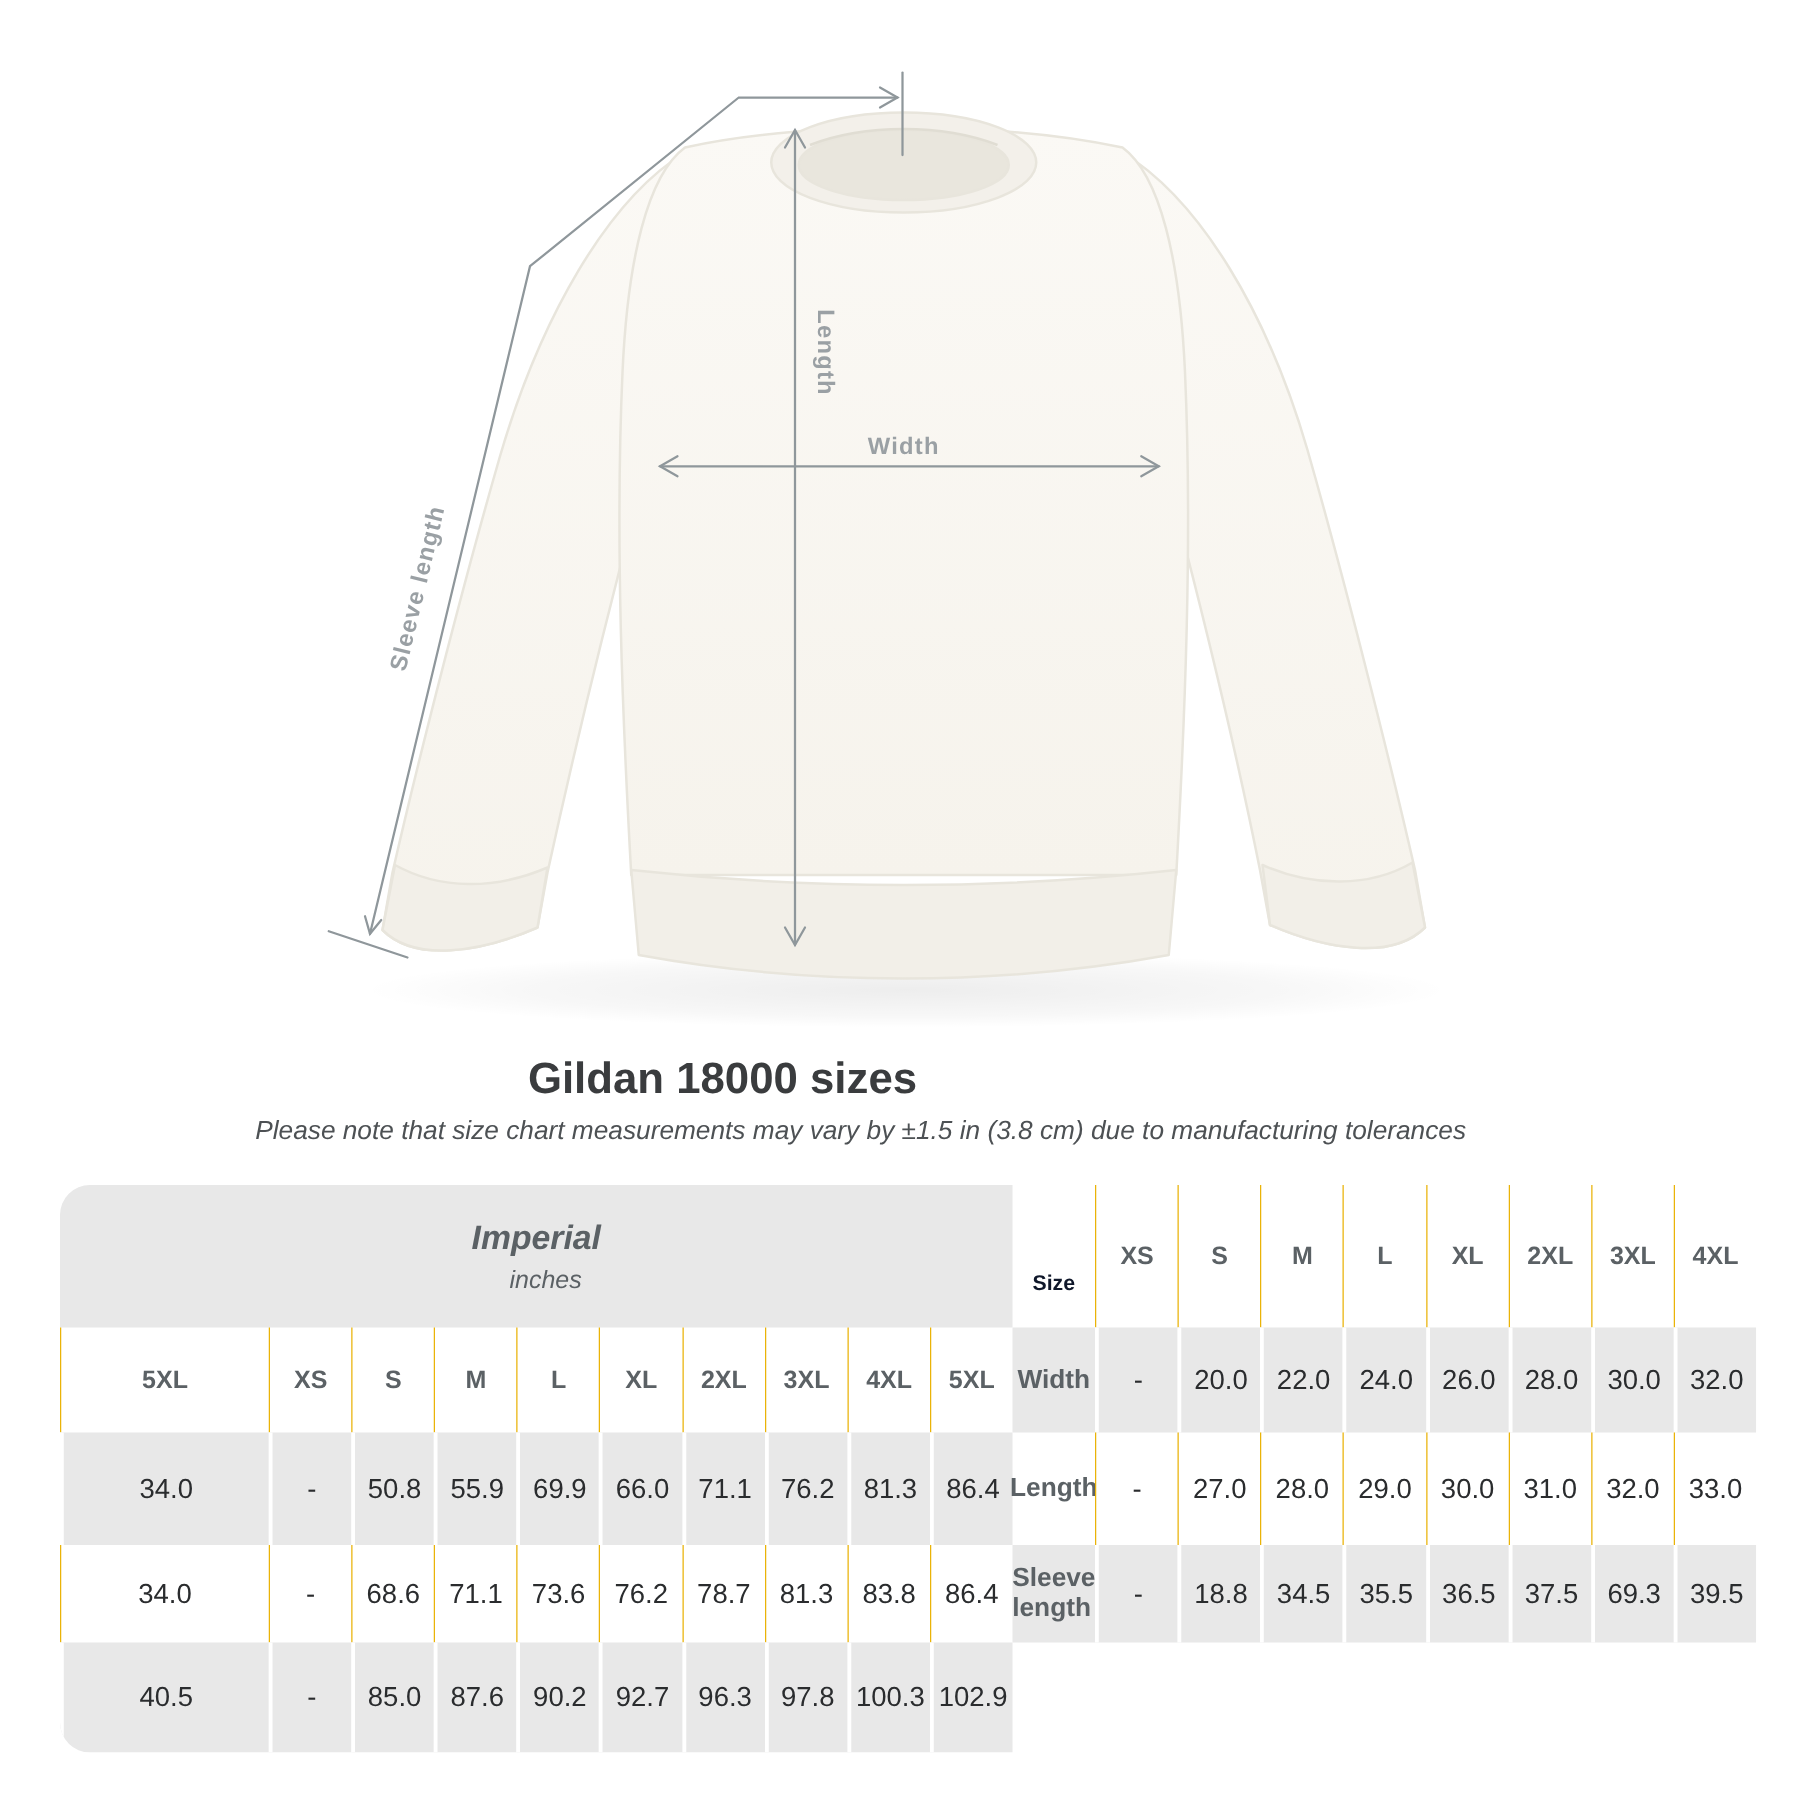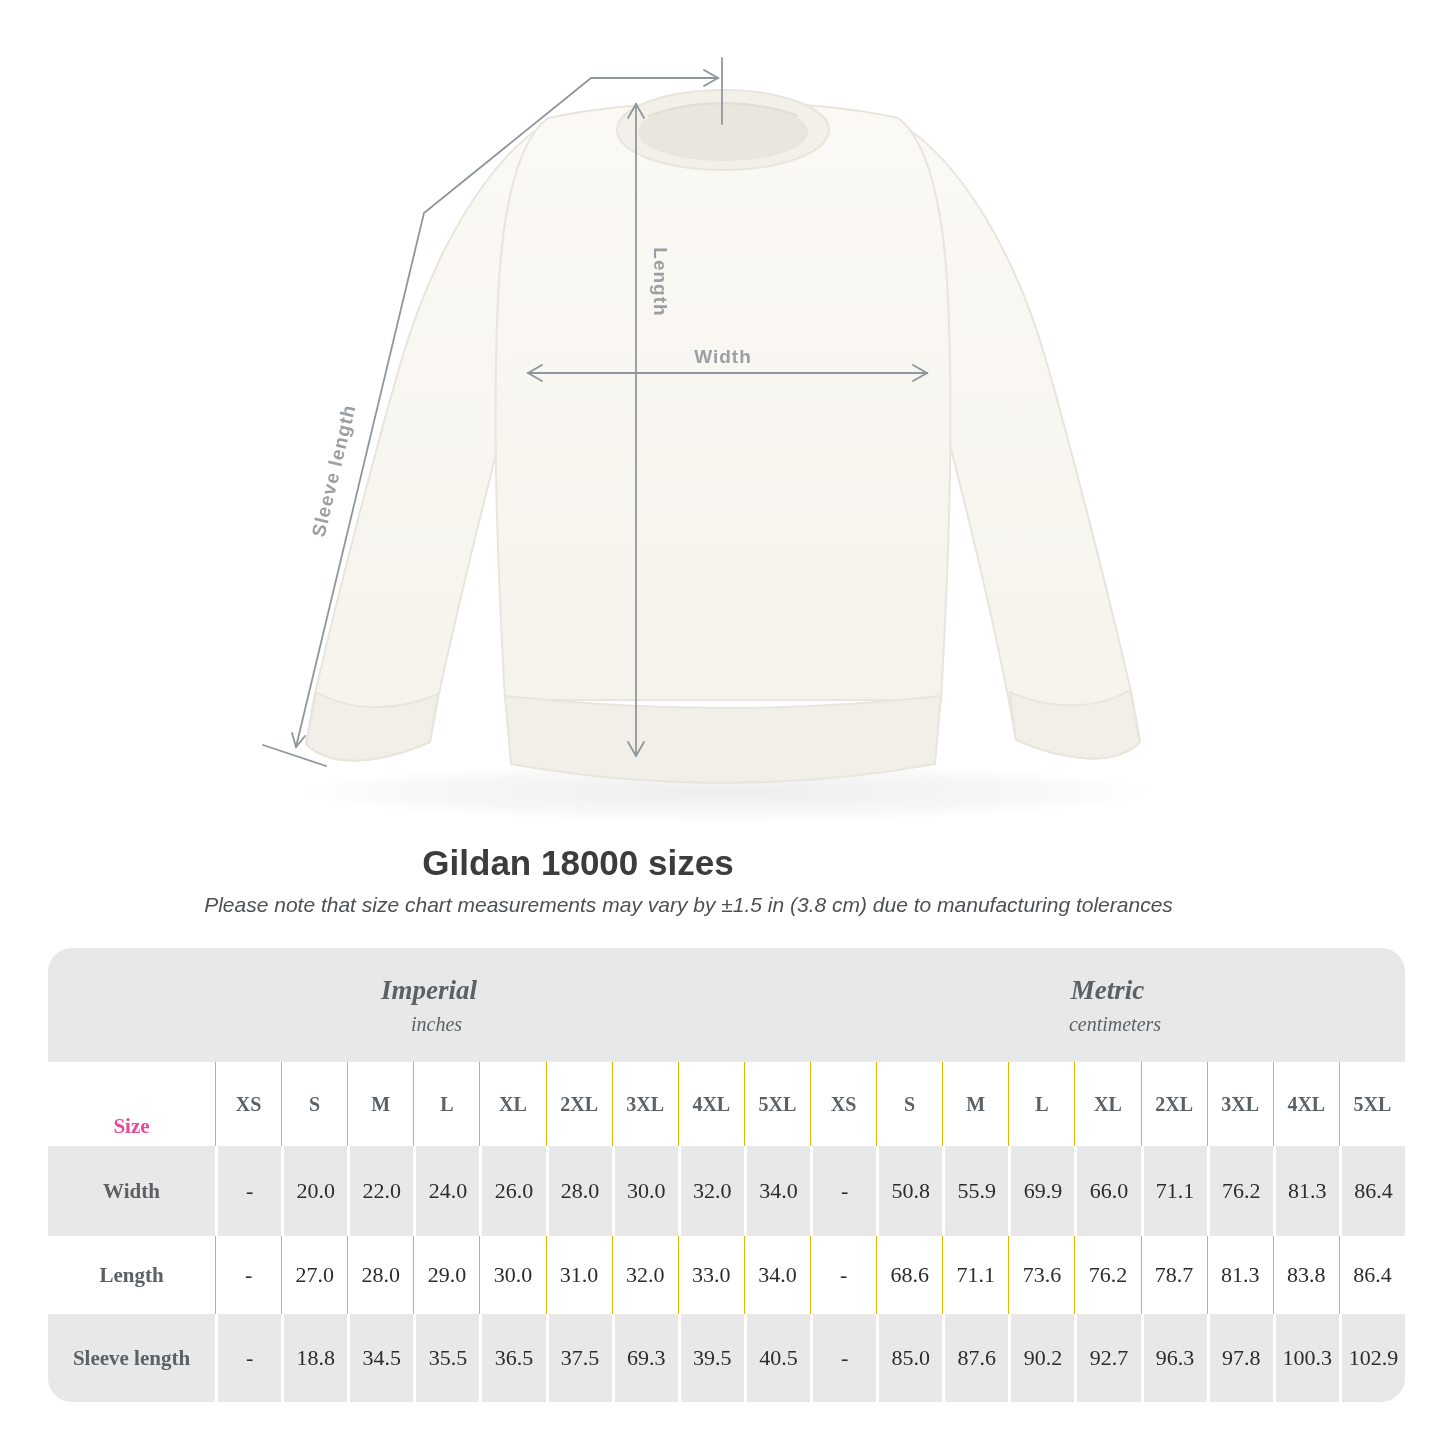--- a/index.html
+++ b/index.html
@@ -14,28 +14,28 @@
   
   .title{position:absolute;left:0;top:843px;width:1156px;text-align:center;
          font-size:35px;font-weight:bold;color:#3a3c3e;margin:0;}
   .note{position:absolute;left:0;top:893px;width:1377px;text-align:center;
         font-size:21px;font-style:italic;color:#4d5154;margin:0;}
 
   
   .tbl{position:absolute;left:48px;top:948px;width:1357px;height:454px;
        display:grid;grid-template-columns:167px repeat(18,1fr);
        grid-template-rows:114px 84px 90px 78px 88px;
-       border-radius:24px;overflow:hidden;background:#ffffff;font-family:Liberation Serif, serif;}
+       border-radius:24px;overflow:hidden;background:#ffffff;}
   .c{display:flex;align-items:center;justify-content:center;min-width:0;}
   .gh{background:#e8e8e8;flex-direction:column;gap:7px;}
   .gh-imp{grid-column:1/11;}
   .gh-met{grid-column:11/20;}
   .gh-name{font-size:27px;font-weight:bold;font-style:italic;color:#5b6165;}
   .gh-unit{font-size:20px;font-style:italic;color:#5b6165;margin-left:15px;}
-  .corner{font-size:21px;font-weight:bold;color:#ec4899;margin-top:44px;}
+  .corner{font-size:17px;font-weight:bold;color:#0f172a;margin-top:44px;}
   .sh{font-size:20px;font-weight:bold;color:#5b6165;}
   .rl{font-size:21px;font-weight:bold;color:#5b6165;}
   .dc{font-size:22px;color:#2a2c2e;}
   .shade{background:#e8e8e8;}
   .sep-w{border-left:1px solid #eab308;}
   .sep-g{border-left:3px solid #ffffff;}
 </style>
 </head>
 <body>
 
@@ -104,24 +104,20 @@
 </div>
 
 <h1 class="title">Gildan 18000 sizes</h1>
 <p class="note">Please note that size chart measurements may vary by ±1.5 in (3.8 cm) due to manufacturing tolerances</p>
 
 <div class="tbl" id="size-table">
     <div class="c gh gh-imp">
       <div class="gh-name">Imperial</div>
       <div class="gh-unit">inches</div>
     </div>
-    <div class="c gh gh-met">
-      <div class="gh-name">Metric</div>
-      <div class="gh-unit">centimeters</div>
-    </div>
     <div class="c corner">Size</div>
     <div class="c sh sep-w">XS</div>
     <div class="c sh sep-w">S</div>
     <div class="c sh sep-w">M</div>
     <div class="c sh sep-w">L</div>
     <div class="c sh sep-w">XL</div>
     <div class="c sh sep-w">2XL</div>
     <div class="c sh sep-w">3XL</div>
     <div class="c sh sep-w">4XL</div>
     <div class="c sh sep-w">5XL</div>

